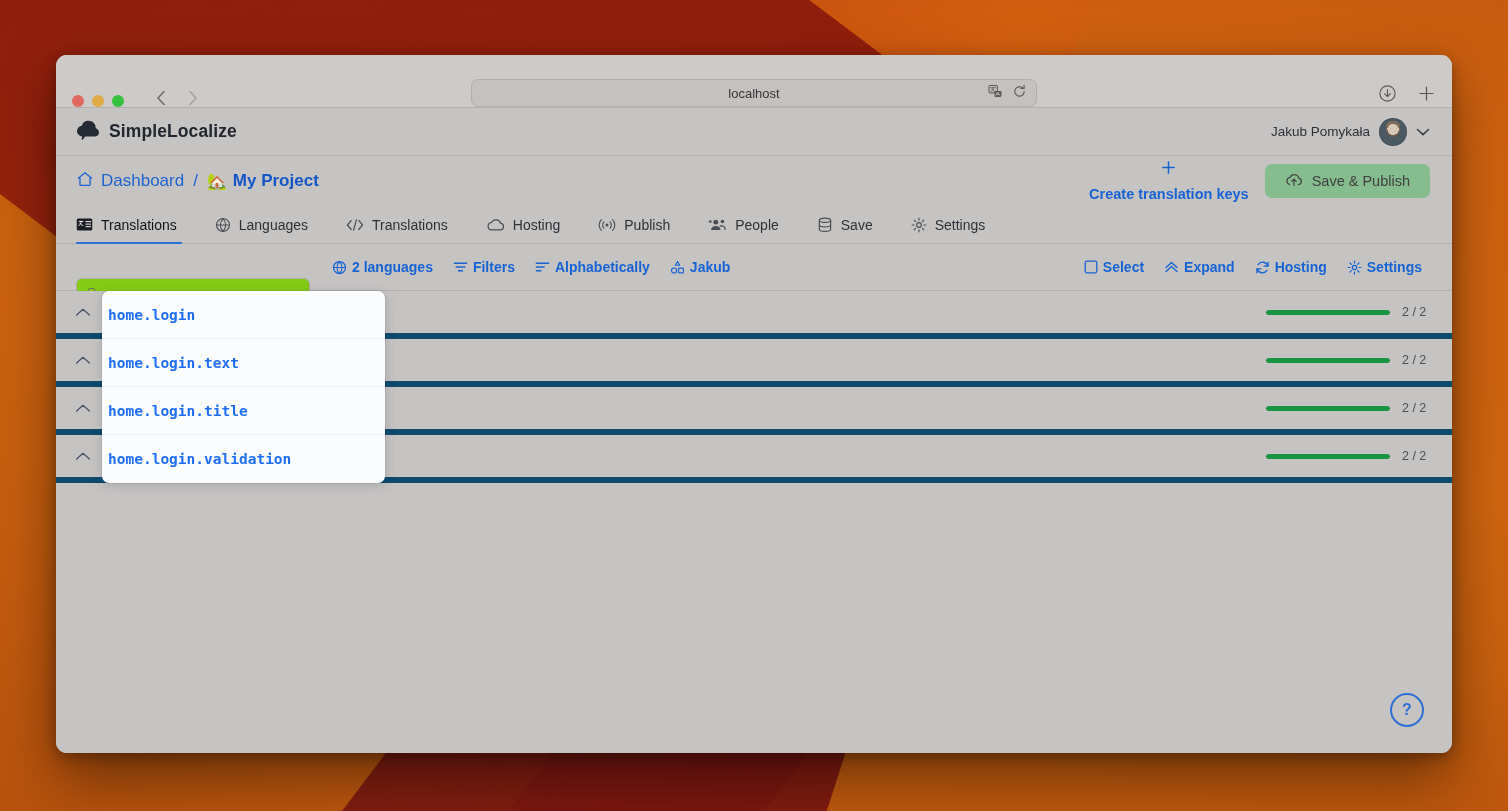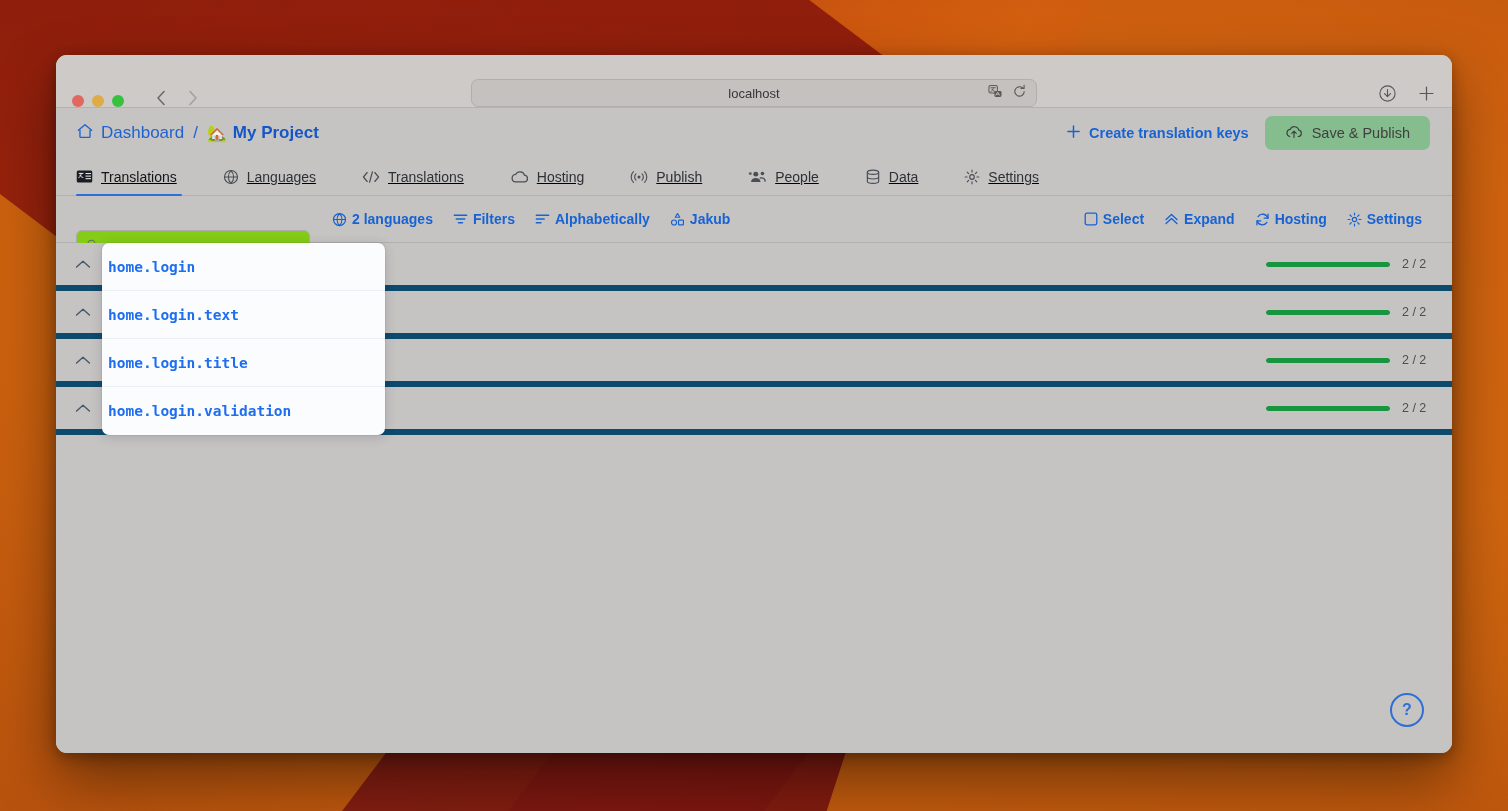--- a/index.html
+++ b/index.html
@@ -136,39 +136,38 @@
   }
   .crumb { display: flex; align-items: center; gap: 7px; font-size: 17px; color: #1f62d0; }
   .crumb a { color: #1f62d0; text-decoration: none; }
   .crumb .sep { color: #1f62d0; margin: 0 2px; }
   .crumb .proj { font-weight: 700; color: #1456c8; display:flex; align-items:center; gap:6px; }
   .crumb .emoji { font-size: 16px; }
 
   .crumb-actions { margin-left: auto; display: flex; align-items: center; gap: 16px; }
   .linkbtn {
     display: flex; align-items: center; gap: 8px;
-    font-size: 14.5px; font-weight: 600; color: #1763d4; cursor: pointer;
+    font-size: 14.5px; font-weight: 600; color: #1763d4; cursor: pointer; flex-direction: column;
   }
   .btn-publish {
     display: flex; align-items: center; gap: 9px;
     height: 34px; padding: 0 20px;
     border-radius: 7px;
     background: #86bd8e;
     color: #404040; font-size: 14.5px; font-weight: 500;
     cursor: default;
   }
 
   
   #tabs {
     height: 38px; flex: 0 0 38px;
     display: flex; align-items: stretch;
     padding: 0 20px;
     border-bottom: 1px solid #b3b1b0;
-    gap: 16px;
-    text-decoration: underline;
+    gap: 8px;
   }
   .tab {
     display: flex; align-items: center; gap: 8px;
     padding: 0 15px;
     font-size: 14px; color: #2d3138;
     cursor: pointer; position: relative;
   }
   .tab:first-child { padding-left: 0; }
   .tab .ti { color: #4a4e55; display: flex; }
   .tab.active { color: #12151b; }
@@ -337,20 +336,40 @@
       <span>
         <svg width="19" height="19" viewBox="0 0 20 20" fill="none">
           <path d="M10 3.2v13.6M3.2 10h13.6" stroke="currentColor" stroke-width="1.3" stroke-linecap="round"></path>
         </svg>
       </span>
     </div>
   </div>
 
   <div id="app">
 
+    <div id="appbar">
+      <div class="brand">
+        <span>
+          <svg width="24" height="22" viewBox="0 0 26 24">
+            <path d="M7.6 19.2C3.9 19.2 1 16.6 1 13.2c0-3 2.2-5.4 5.2-5.8C7 4.2 10 2 13.6 2c4.3 0 7.8 3.2 7.8 7.2 0 .3 0 .6-.1.9 2.1.6 3.7 2.4 3.7 4.6 0 2.6-2.2 4.5-5 4.5H10l-3.1 3.6c-.3.4-.9.1-.8-.4l.6-3.2z" fill="#262b33"></path>
+          </svg>
+        </span>
+        <span class="brand-name">SimpleLocalize</span>
+      </div>
+
+      <div class="user">
+        <span class="user-name">Jakub Pomykała</span>
+        <span class="avatar"></span>
+        <span class="chev-user">
+          <svg width="14" height="10" viewBox="0 0 14 10" fill="none">
+              <path d="M1.5 2.5 7 7.6l5.5-5.1" stroke="currentColor" stroke-width="1.5" stroke-linecap="round" stroke-linejoin="round"></path>
+            </svg>
+        </span>
+      </div>
+    </div>
 
     <div id="crumbrow">
       <div class="crumb">
         <span>
           <svg width="18" height="18" viewBox="0 0 20 20" fill="none">
             <path d="M2.6 9.2 10 3l7.4 6.2" stroke="currentColor" stroke-width="1.5" stroke-linecap="round" stroke-linejoin="round"></path>
             <path d="M4.4 8.6V16a1 1 0 0 0 1 1h9.2a1 1 0 0 0 1-1V8.6" stroke="currentColor" stroke-width="1.5" stroke-linejoin="round"></path>
           </svg>
         </span>
         <a href="#">Dashboard</a>
@@ -447,21 +466,21 @@
       </div>
 
       <div class="tab">
         <span class="ti">
           <svg width="16" height="16" viewBox="0 0 16 17" fill="none">
             <ellipse cx="8" cy="3.5" rx="6" ry="2.3" stroke="currentColor" stroke-width="1.25"></ellipse>
             <path d="M2 3.5v9.5c0 1.3 2.7 2.3 6 2.3s6-1 6-2.3V3.5" stroke="currentColor" stroke-width="1.25"></path>
             <path d="M2 8.3c0 1.3 2.7 2.3 6 2.3s6-1 6-2.3" stroke="currentColor" stroke-width="1.25"></path>
           </svg>
         </span>
-        <span>Data</span>
+        <span>Save</span>
       </div>
 
       <div class="tab">
         <span class="ti">
           <svg width="16" height="16" viewBox="0 0 18 18" fill="none">
             <circle cx="9" cy="9" r="2.6" stroke="currentColor" stroke-width="1.3"></circle>
             <path d="M9 1.3v2.2M9 14.5v2.2M16.7 9h-2.2M3.5 9H1.3M14.4 3.6l-1.6 1.6M5.2 12.8l-1.6 1.6M14.4 14.4l-1.6-1.6M5.2 5.2 3.6 3.6" stroke="currentColor" stroke-width="1.3" stroke-linecap="round"></path>
           </svg>
         </span>
         <span>Settings</span>

